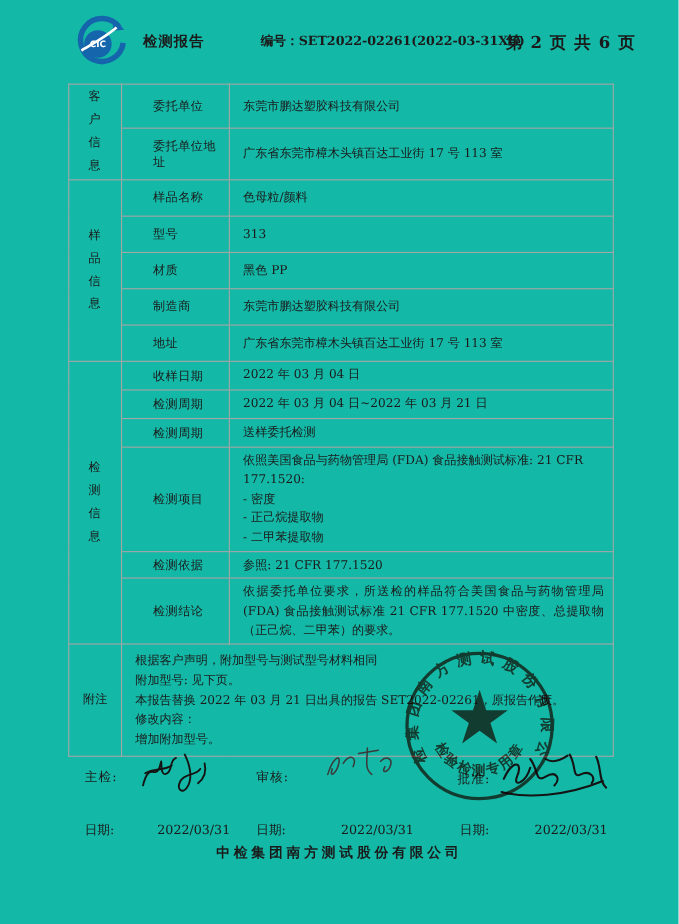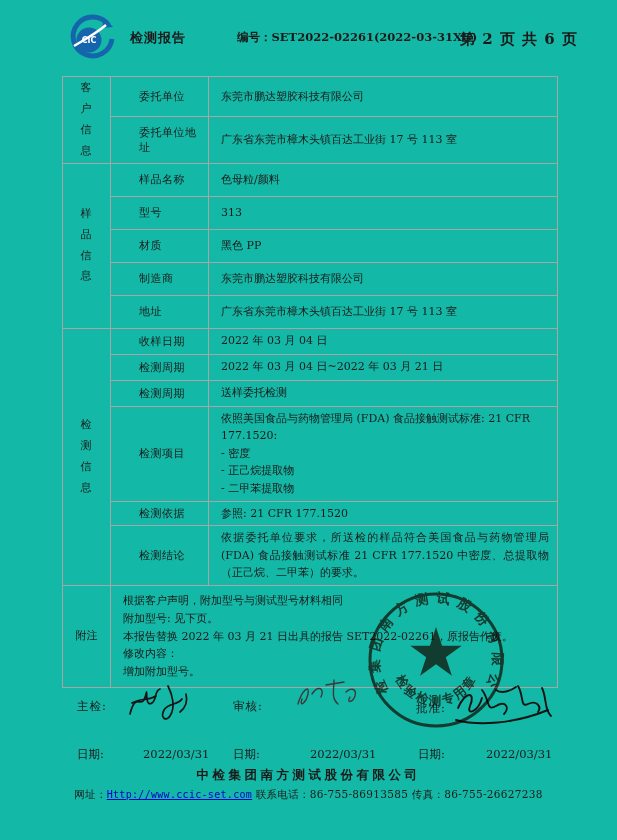--- a/index.html
+++ b/index.html
@@ -176,16 +176,15 @@
     </text>
     <path d="M0,-33 L6.05,-14.3 L25.7,-14.3 L9.8,-2.8 L15.9,15.8 L0,4.3 L-15.9,15.8 L-9.8,-2.8 L-25.7,-14.3 L-6.05,-14.3 Z" fill="#dd3b30"></path>
     <path id="sealBottom" d="M-39,21 A44,44 0 0 0 39,21" fill="none"></path>
     <text fill="#dd3b30" font-size="12.5" font-weight="bold" letter-spacing="2" font-family="DejaVu Sans, sans-serif">
       <textPath href="#sealBottom" startOffset="50%" text-anchor="middle">检验检测专用章</textPath>
     </text>
   </svg>
 
   <div class="footer">
     <div class="f-company">中检集团南方测试股份有限公司</div>
-    <div class="f-line"><span>网址：</span><a class="f-link" href="#">Http://www.ccic-set.com</a><span> 联系电话：</span><span>86-755-86913585</span><span> 传真：</span><span>86-755-26627238</span></div>
   </div>
 
 </div>
 
 </body></html>

